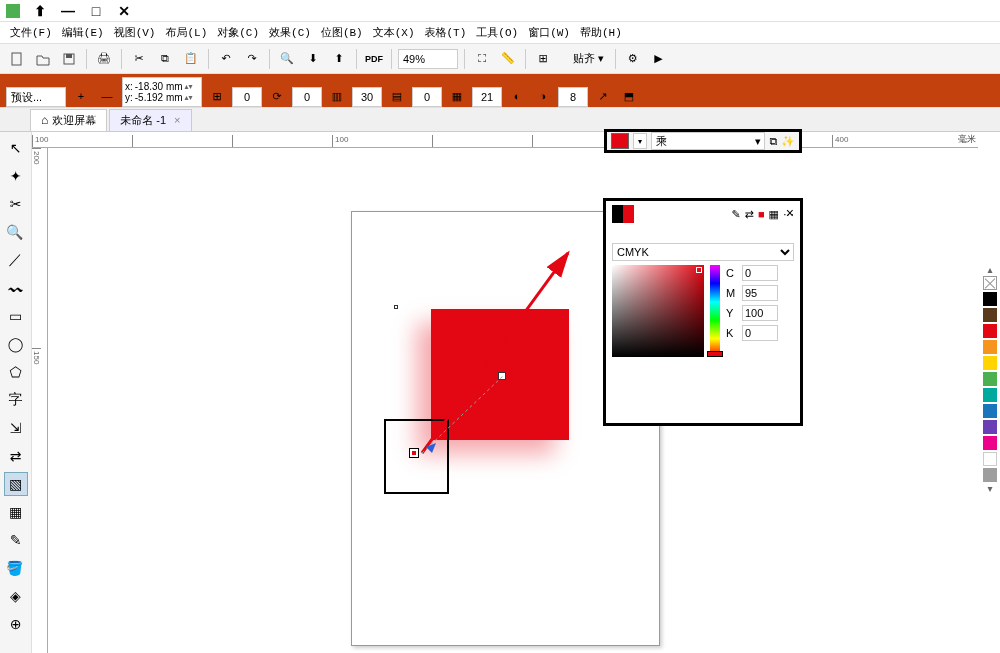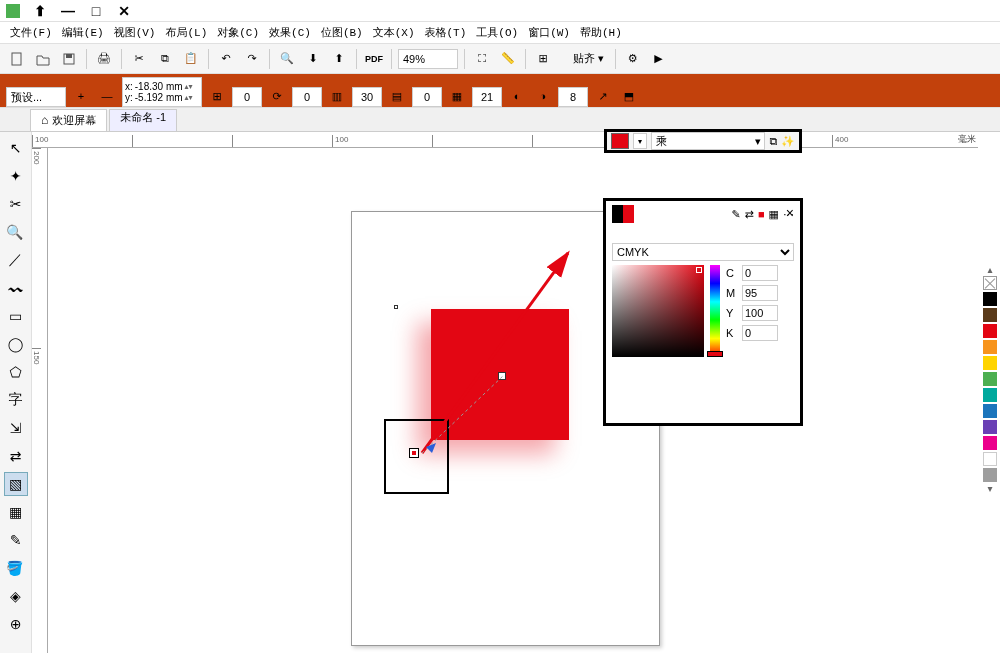--- a/index.html
+++ b/index.html
@@ -180,21 +180,21 @@
   <div class="nbox">8</div>
   <div class="tbtn">↗</div>
   <div class="tbtn">⬒</div>
 </div>
 
 <div class="tabs">
   <div class="tab">
     <span class="home">⌂</span>
     <span>欢迎屏幕</span>
   </div>
-  <div class="tab" style="background:#eef;flex-direction:column;">
+  <div class="tab" style="background:#eef;">
     <span>未命名 -1</span>
     <span class="x">×</span>
   </div>
 </div>
 
 <div class="workspace">
 
   <div class="toolbox">
     <div class="tool">↖</div>
     <div class="tool">✦</div>

